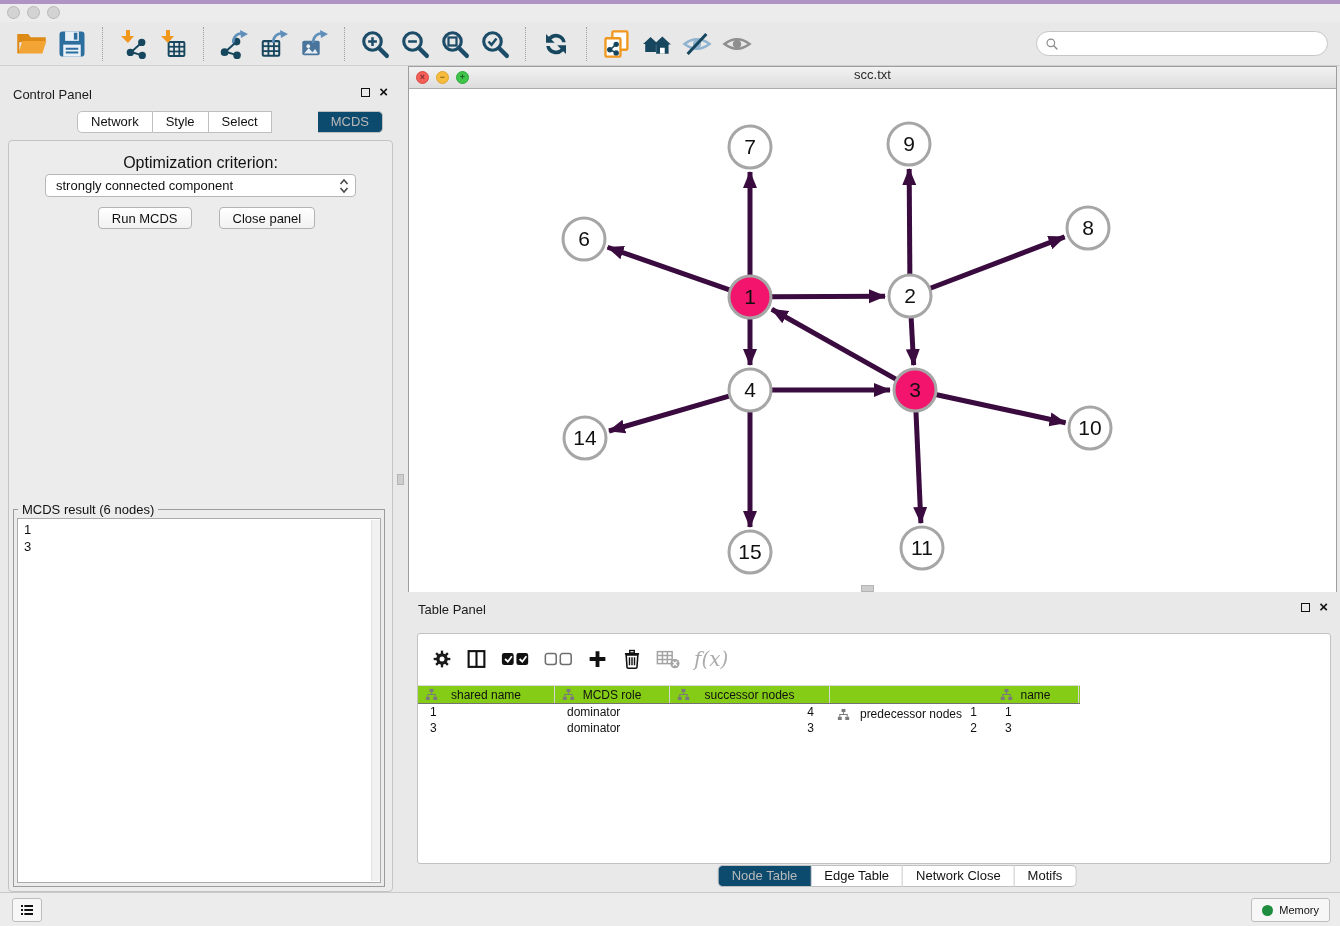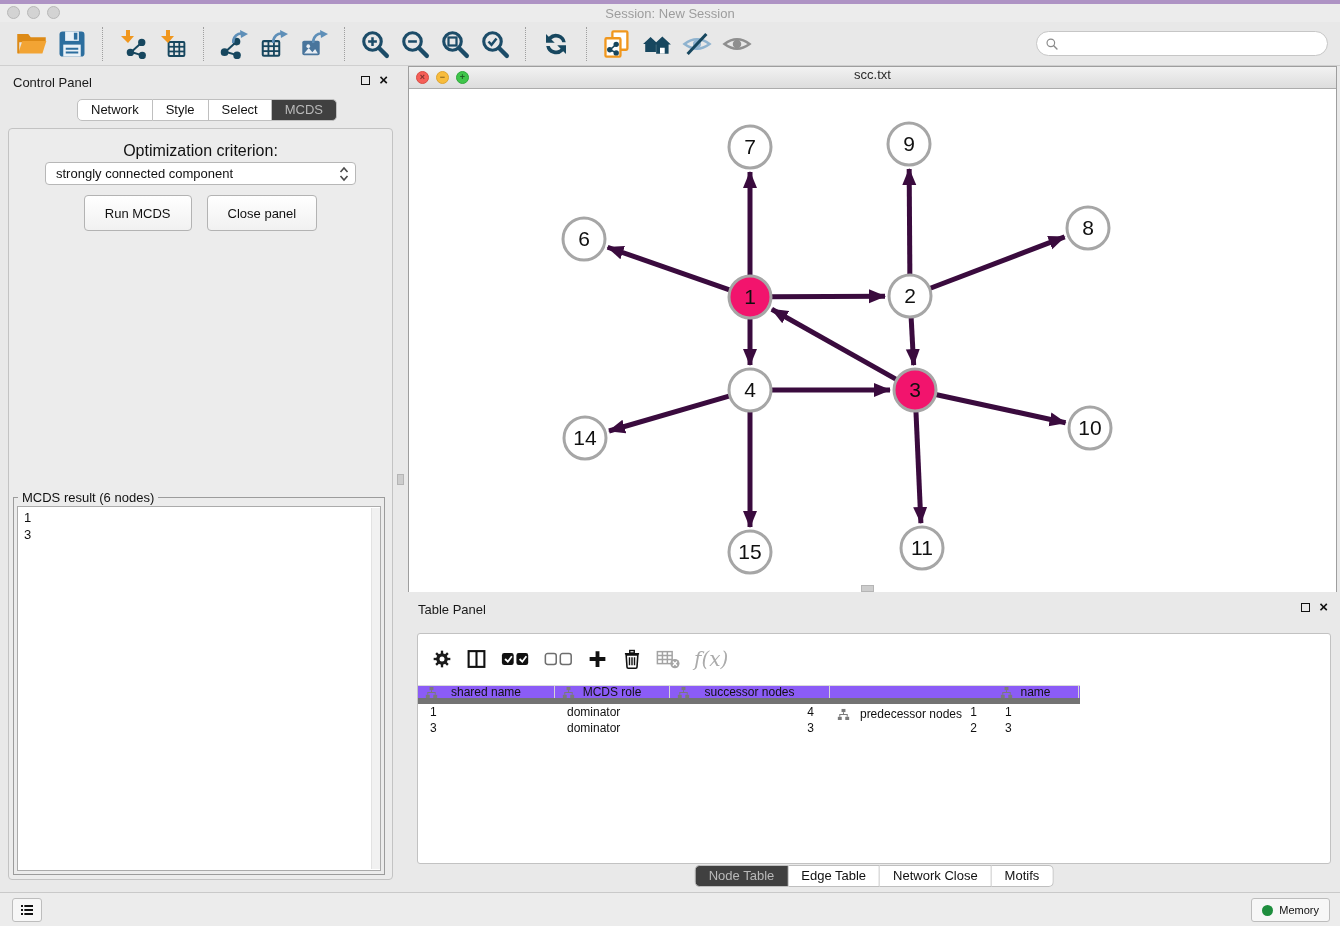--- a/index.html
+++ b/index.html
@@ -19,45 +19,45 @@
   .tgroup { display:flex; align-items:center; height:38px; padding:0 6px; }
   .tsep { width:1px; height:34px; border-left:1px dotted #9F9F9F; margin:0 4px; }
   .tbtn { width:40px; height:36px; display:flex; align-items:center; justify-content:center; cursor:default; }
   .tbtn svg { width:30px; height:30px; }
   .searchbox { position:absolute; right:12px; top:9px; width:292px; height:25px; background:#FFFFFF;
                border:1px solid #C6C6C6; border-radius:13px; display:flex; align-items:center; padding-left:8px; }
   .searchbox svg { width:14px; height:14px; }
   .searchbox input { border:none; outline:none; flex:1; font-size:13px; background:transparent; padding:0 8px 0 4px; font-family:"Liberation Sans",sans-serif; }
 
   
-  .control-panel { position:absolute; left:0; top:68px; width:400px; height:826px; }
+  .control-panel { position:absolute; left:0; top:80px; width:400px; height:826px; }
   .panel-head { position:absolute; left:0; top:0; width:100%; height:28px; }
   .panel-head .ptitle { position:absolute; left:13px; top:7px; font-size:13px; color:#1A1A1A; }
   .phbtns { position:absolute; right:12px; top:7px; display:flex; gap:9px; align-items:center; }
   .float-ico { width:9px; height:9px; border:1.5px solid #111; display:inline-block; }
   .close-ico { font-size:15px; font-weight:bold; color:#111; line-height:10px; }
 
   .seg-tabs { position:absolute; display:flex; font-size:13px; }
   .seg-tab { padding:2px 13px 3px 13px; background:#FFFFFF; border:1px solid #BFBFBF; border-left:none;
              color:#111; cursor:default; white-space:nowrap; }
   .seg-tab:first-child { border-left:1px solid #BFBFBF; border-radius:5px 0 0 5px; }
   .seg-tab:last-child { border-radius:0 5px 5px 0; }
-  .seg-tab.active { background:#404040; color:#B9B9B9; }
+  .seg-tab.active { background:#0c4a6e; color:#B9B9B9;margin-left:46px; }
 
   .cp-tabs { left:77px; top:31px; }
   .cp-content { position:absolute; left:8px; top:60px; width:385px; height:752px;
                 background:#ECECEC; border:1px solid #C3C3C3; border-radius:4px; }
   .opt-label { text-align:center; margin-top:13px; font-size:16px; color:#111; }
   .combo { position:absolute; left:36px; top:33px; width:311px; height:23px; background:#FFFFFF;
            border:1px solid #B7B7B7; border-radius:4px; display:flex; align-items:center; font-size:13px; }
   .combo .cval { flex:1; padding-left:10px; color:#111; }
   .combo svg { width:10px; height:16px; margin-right:6px; }
   .btn-row { position:absolute; left:0; top:66px; width:100%; display:flex; justify-content:center; gap:15px; }
-  .pushbtn { height:36px; padding:0 20px; background:linear-gradient(#FFFFFF,#F1F1F1); border:1px solid #B3B3B3;
-             border-radius:4px; font-size:13px; color:#111; display:flex; align-items:center; }
+  .pushbtn { height:22px; padding:0 13px; background:linear-gradient(#FFFFFF,#F1F1F1); border:1px solid #B3B3B3;
+             border-radius:4px; font-size:13px; color:#111; display:flex; align-items:center;margin-left:12px; }
   .result-fieldset { position:absolute; left:4px; top:368px; width:372px; height:378px; border:1px solid #9C9C9C; }
   .result-legend { position:absolute; top:-8px; left:4px; background:#ECECEC; padding:0 4px; font-size:13px; color:#111; }
   .result-inner { position:absolute; left:3px; top:8px; right:3px; bottom:3px; background:#FFFFFF; border:1px solid #ABABAB; }
   .result-lines { padding:2px 6px; font-size:13px; color:#111; line-height:17px; }
   .result-scroll { position:absolute; right:0; top:1px; bottom:1px; width:9px; background:#F1F1F1; border-left:1px solid #E2E2E2; }
 
   
   .network-window { position:absolute; left:408px; top:66px; width:929px; height:526px;
                     border:1px solid #9E9E9E; background:#FFFFFF; }
   .nw-titlebar { position:absolute; left:0; top:0; width:100%; height:22px;
@@ -75,21 +75,21 @@
 
   
   .table-panel { position:absolute; left:408px; top:595px; width:932px; height:297px; }
   .tp-box { position:absolute; left:9px; top:38px; width:914px; height:231px; background:#FFFFFF;
             border:1px solid #C2C2C2; border-radius:3px; overflow:hidden; }
   .tp-toolbar { position:absolute; left:14px; top:6px; height:38px; display:flex; align-items:center; gap:14px; }
   .tpbtn { display:flex; align-items:center; justify-content:center; height:30px; }
   .tpbtn svg { height:22px; }
   .fx-label { font-family:"DejaVu Serif", serif; font-style:italic; font-size:20px; color:#ABABAB; }
   .tp-table { position:absolute; left:0; top:51px; right:0; }
-  .tp-header { display:flex; height:19px; background:#8b5cf6; border-top:1px solid #DADADA; border-bottom:6px solid #737373;
+  .tp-header { display:flex; height:19px; background:#84cc16; border-top:1px solid #DADADA; border-bottom:1px solid #737373;
                font-size:12px; color:#111; width:662px; }
   .th-cell { position:relative; display:flex; align-items:center; justify-content:center; border-right:1px solid #D4D4D4; }
   .th-cell svg { position:absolute; left:7px; width:13px; height:13px; }
   .tp-row { display:flex; font-size:12px; color:#111; height:16px; align-items:center; }
   .td-cell { overflow:hidden; white-space:nowrap; }
   .tp-tabs { left:50%; transform:translateX(-50%); top:270px; }
 
   
   .statusbar { position:absolute; left:0; top:892px; width:1340px; height:34px; background:#ECECEC; border-top:1px solid #C9C9C9; }
   .sb-left { position:absolute; left:12px; top:5px; width:30px; height:24px; background:#F7F7F7; border:1px solid #BDBDBD;
@@ -271,21 +271,20 @@
 
 <div id="app">
   <div class="top-strip"></div>
 
   <div class="titlebar">
     <div class="lights">
       <div class="light"></div>
       <div class="light"></div>
       <div class="light"></div>
     </div>
-    <div class="wtitle">Session: New Session</div>
   </div>
 
   <div class="toolbar">
     <div class="tgroup">
       <div class="tbtn">
           <svg>
             <use href="#s-folder"></use>
           </svg>
         </div>
       <div class="tbtn">

